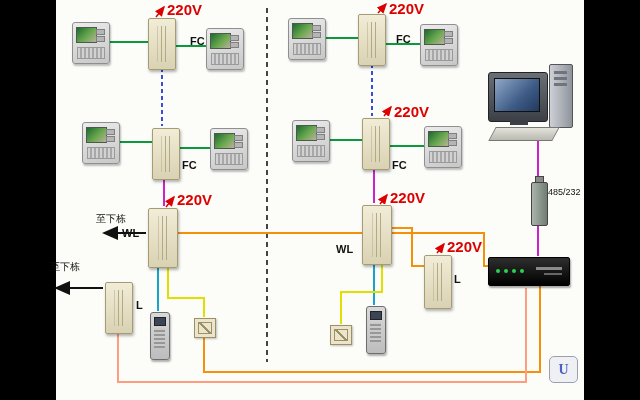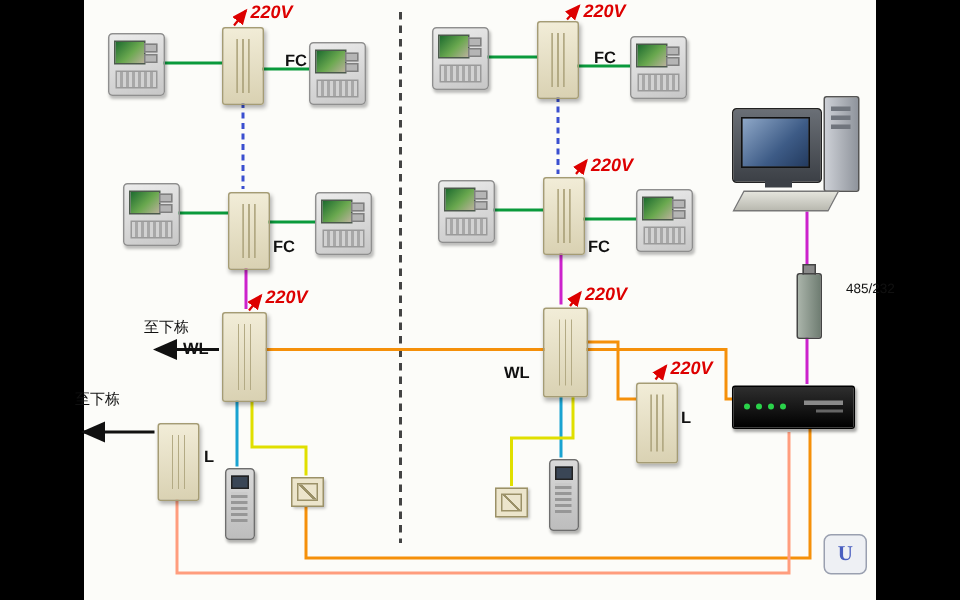--- a/index.html
+++ b/index.html
@@ -54,21 +54,21 @@
              background:linear-gradient(90deg,#aab4aa,#6f7d72);border-radius:2px;}
   .cv-tip{position:absolute;left:535px;top:176px;width:7px;height:7px;background:#8a8a8a;border:1px solid #444;}
   .controller{position:absolute;left:488px;top:257px;width:80px;height:27px;border:1px solid #000;
               background:linear-gradient(#2e2e2e,#000);border-radius:2px;box-shadow:1px 2px 2px rgba(0,0,0,.35);}
   .led{position:absolute;top:11px;width:4px;height:4px;border-radius:50%;background:#2ad24a;}
   .ctl-bar{position:absolute;right:7px;top:9px;width:26px;height:3px;background:#8a8a8a;}
   .ctl-bar2{position:absolute;right:7px;top:15px;width:18px;height:2px;background:#666;}
 
   
   .lbl{position:absolute;font-size:11px;font-weight:bold;color:#111;line-height:1;}
-  .lbl-power{position:absolute;font-size:12px;font-weight:bold;color:#d00;line-height:1;font-style:italic;}
+  .lbl-power{position:absolute;font-size:15px;font-weight:bold;color:#d00;line-height:1;}
   .lbl-cn{position:absolute;font-size:10px;font-weight:normal;color:#111;line-height:1;}
   .lbl-conv{position:absolute;font-size:9px;color:#111;line-height:1;}
 
   .logo{position:absolute;left:549px;top:356px;width:27px;height:25px;background:#eef0f4;
         border:1px solid #9aa0b0;border-radius:5px;display:flex;align-items:center;justify-content:center;
         color:#4a5fc0;font-weight:bold;font-size:14px;font-family:"Liberation Serif",serif;}
 
   
   .wg{stroke:#0a9a3c;stroke-width:2;fill:none}
   .wb{stroke:#3a4fd0;stroke-width:2;fill:none;stroke-dasharray:4 3}
@@ -280,18 +280,18 @@
   <div class="lbl-power" style="left:167px;top:2px">220V</div>
   <div class="lbl-power" style="left:177px;top:192px">220V</div>
   <div class="lbl-power" style="left:389px;top:1px">220V</div>
   <div class="lbl-power" style="left:394px;top:104px">220V</div>
   <div class="lbl-power" style="left:390px;top:190px">220V</div>
   <div class="lbl-power" style="left:447px;top:239px">220V</div>
 
   <div class="lbl-cn" style="left:96px;top:214px">至下栋</div>
   <div class="lbl-cn" style="left:50px;top:262px">至下栋</div>
 
-  <div class="lbl-conv" style="left:564px;top:188px">485/232</div>
+  <div class="lbl-conv" style="left:548px;top:188px">485/232</div>
 
   <div class="logo">
     <span>U</span>
   </div>
 </div>
 
 </body></html>

